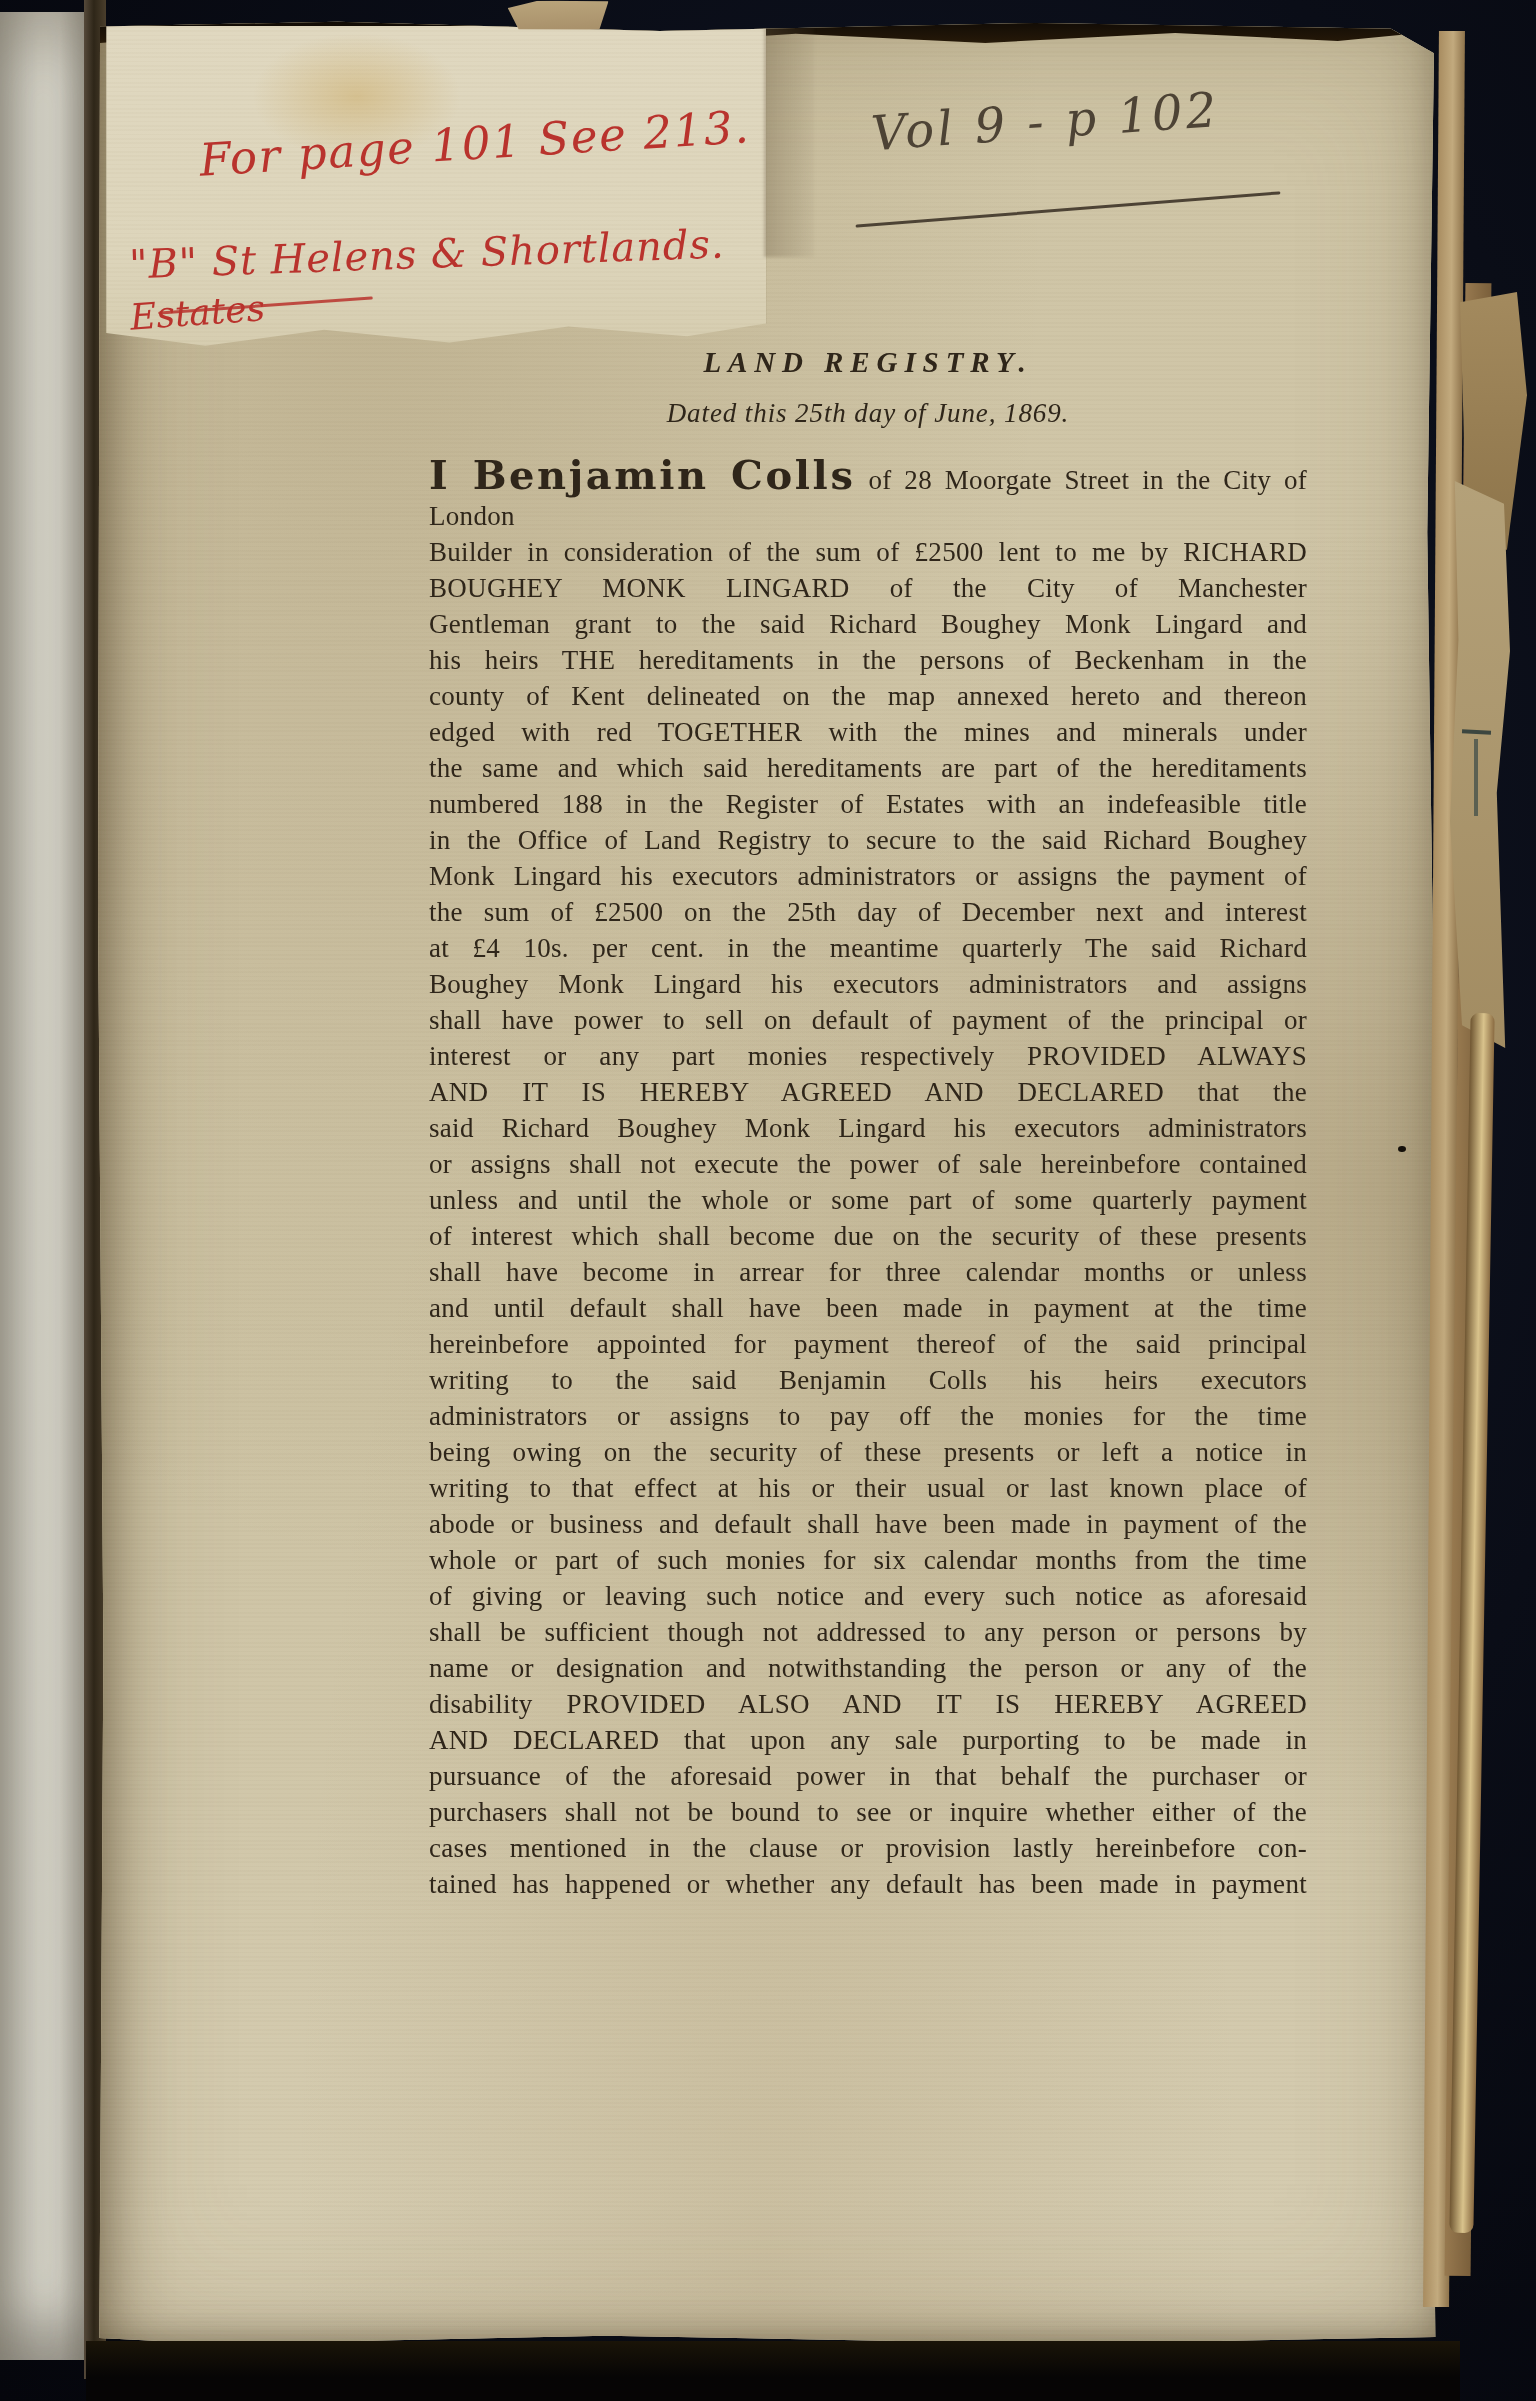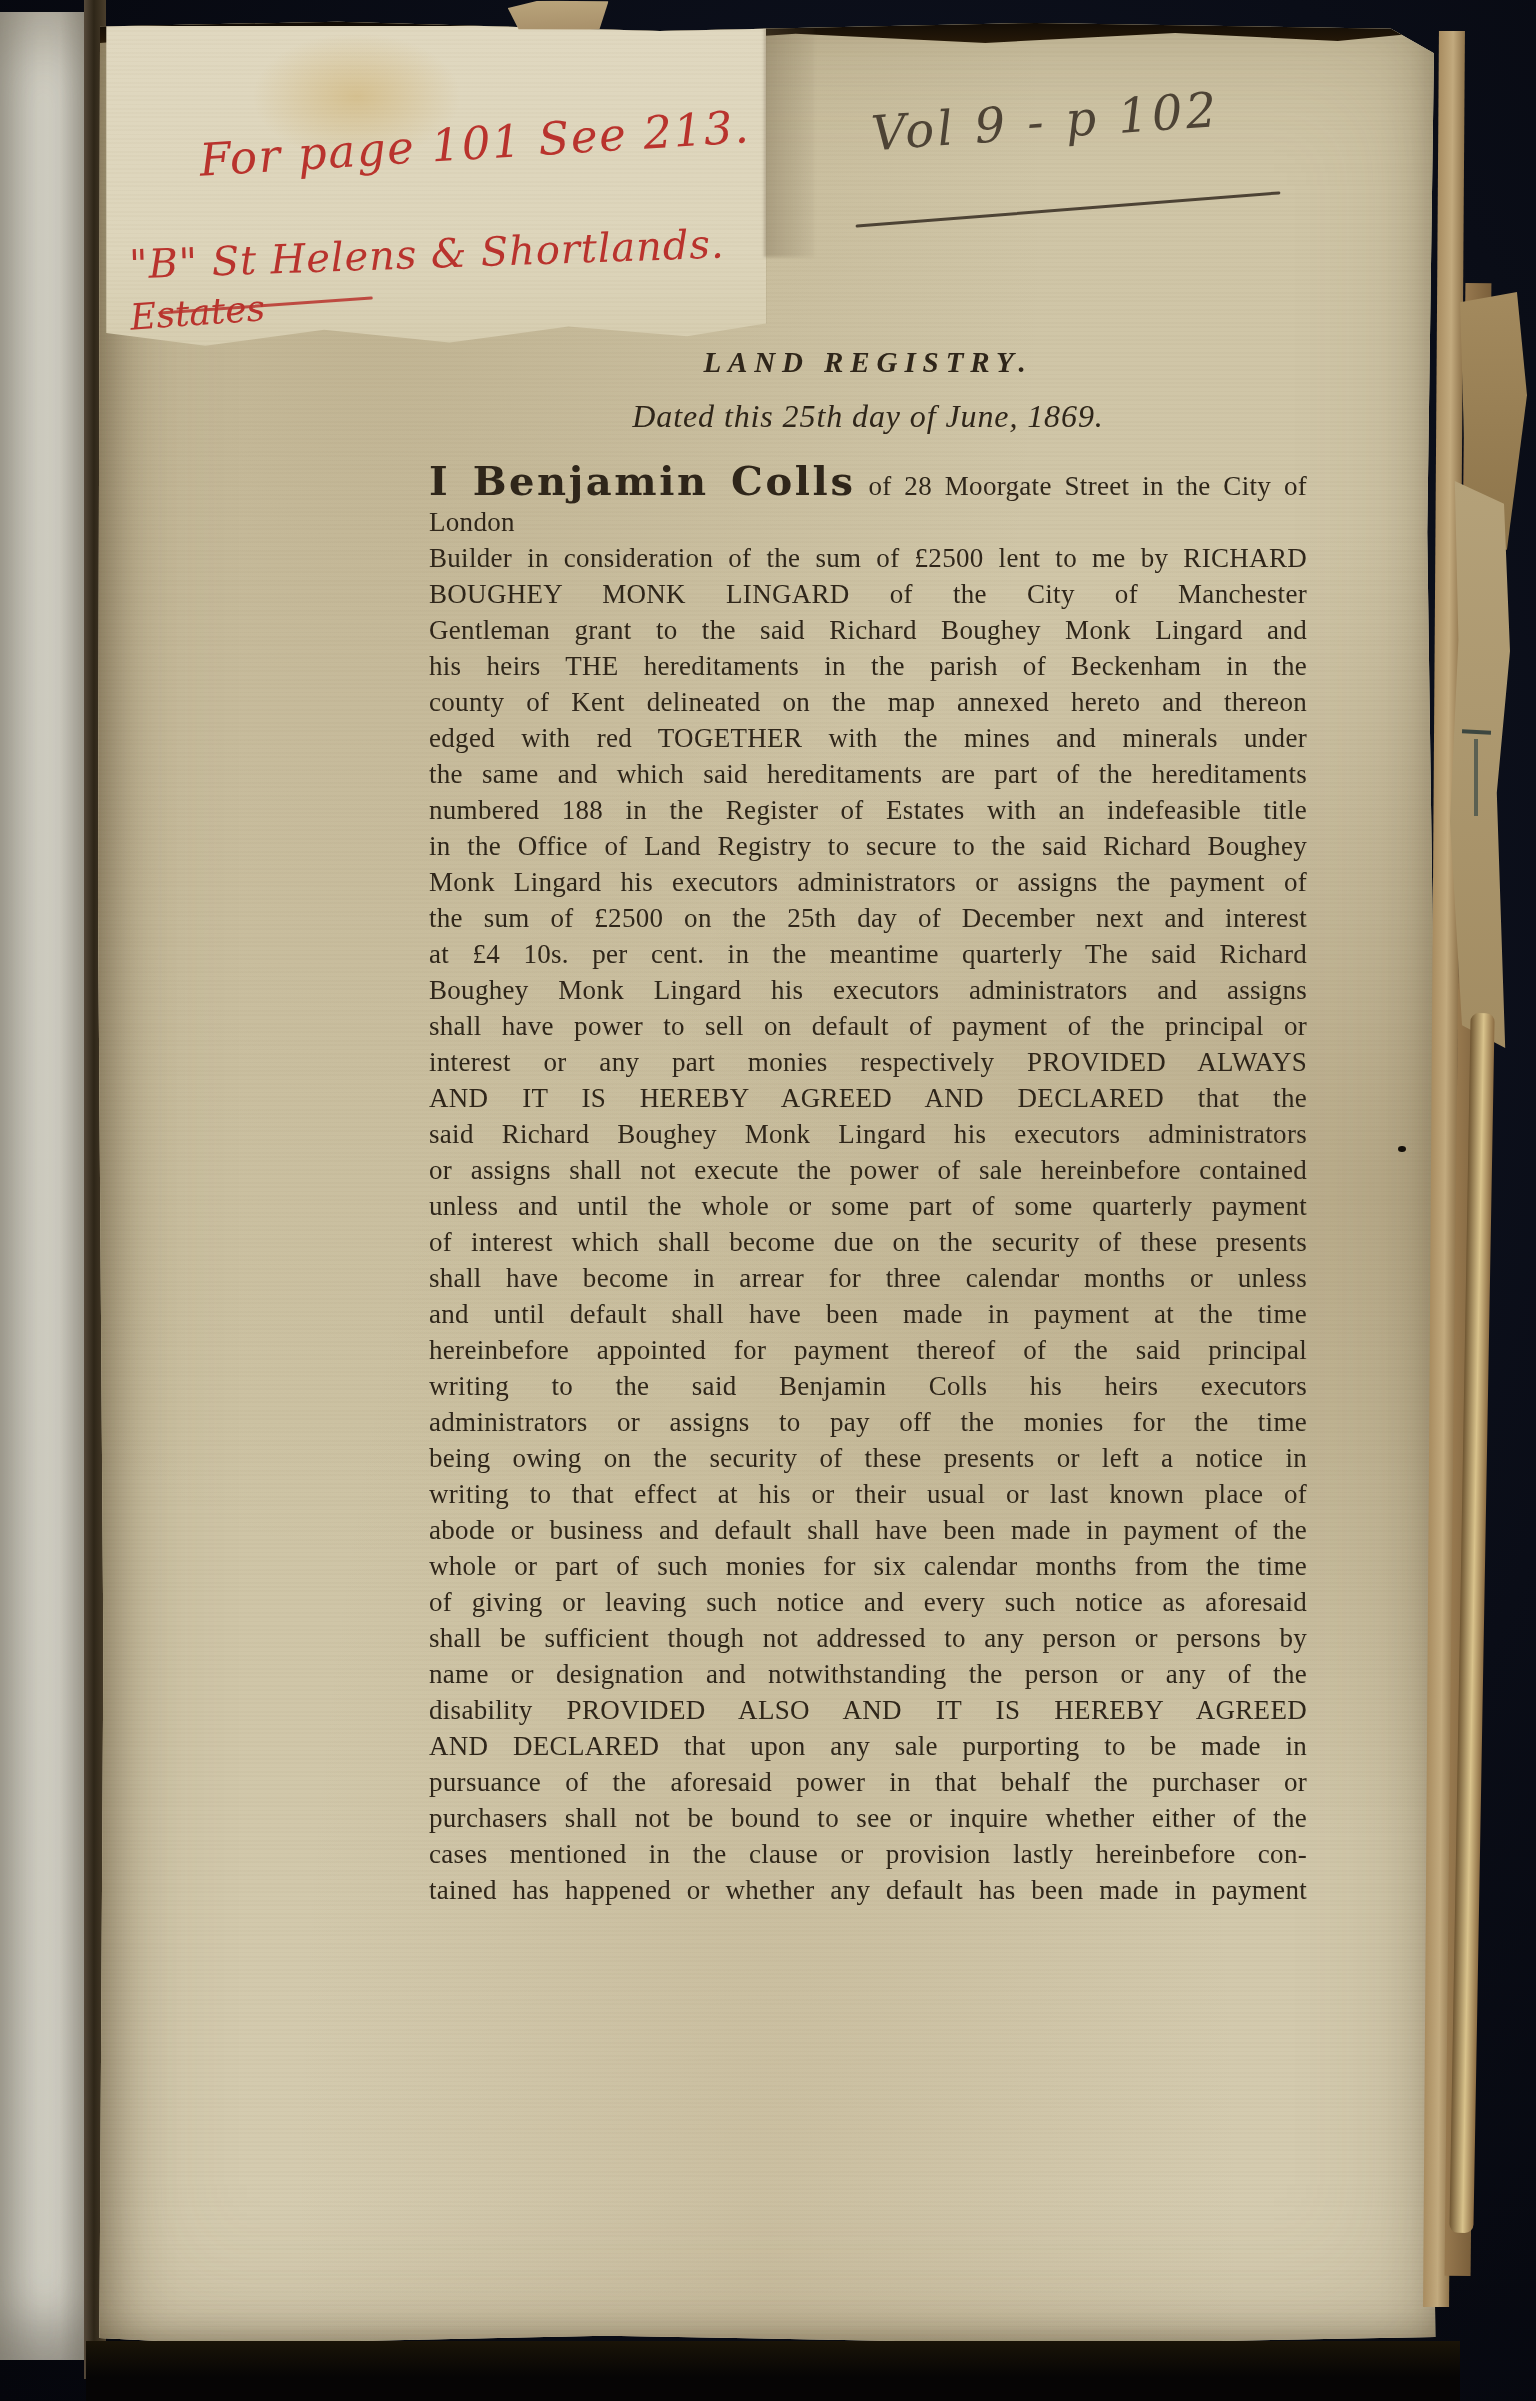--- a/index.html
+++ b/index.html
@@ -63,21 +63,21 @@
   .red-3{left:34px;top:271px;font-size:36px;transform:rotate(-4deg);}
   .red-3-flourish{position:absolute;left:62px;top:283px;width:215px;height:3.4px;background:var(--red-ink,#b9332d);transform:rotate(-4deg);border-radius:1.7px;opacity:.85;}
   .vol-note{
     position:absolute;left:775px;top:72px;font-family:"DejaVu Serif", serif;font-style:italic;
     font-size:48px;color:var(--pencil-ink,#4d4335);transform:rotate(-4deg);white-space:nowrap;letter-spacing:3.4px;
   }
   .vol-underline{position:absolute;left:759px;top:187px;width:426px;height:3.4px;background:var(--pencil-ink,#4d4335);transform:rotate(-4.5deg);border-radius:1.7px;}
   
   .print-col{position:absolute;left:333px;top:325px;width:878px;color:var(--print-ink,#2f261a);}
   .doc-title{text-align:center;font-size:29px;font-weight:bold;letter-spacing:6.9px;font-style:italic;}
-  .doc-dated{text-align:center;font-style:italic;font-size:32px;margin-top:19px;letter-spacing:0.9px;}
+  .doc-dated{text-align:center;font-style:italic;font-size:27px;margin-top:19px;letter-spacing:0.9px;}
   .doc-body{margin-top:26px;}
   .doc-body .tline{
     font-size:27px;line-height:36px;letter-spacing:0.3px;
     text-align:justify;text-align-last:justify;
   }
   .doc-body .tline .opening{
     font-family:"DejaVu Serif", serif;font-weight:bold;font-size:40px;letter-spacing:2.6px;line-height:1;
   }
   .ink-dot{position:absolute;left:1302px;top:1125px;width:7.7px;height:6px;background:#14100a;border-radius:50%;}
   
@@ -120,21 +120,21 @@
     <div class="vol-underline"></div>
 
     <div class="print-col">
       <div class="doc-title">LAND REGISTRY.</div>
       <div class="doc-dated">Dated this 25th day of June, 1869.</div>
       <div class="doc-body" id="doc-body">
           <div class="tline"><span class="opening">I Benjamin Colls</span> of 28 Moorgate Street in the City of London</div>
           <div class="tline">Builder in consideration of the sum of £2500 lent to me by RICHARD</div>
           <div class="tline">BOUGHEY MONK LINGARD of the City of Manchester</div>
           <div class="tline">Gentleman grant to the said Richard Boughey Monk Lingard and</div>
-          <div class="tline">his heirs THE hereditaments in the parish of Beckenham in the</div>
+          <div class="tline">his heirs THE hereditaments in the persons of Beckenham in the</div>
           <div class="tline">county of Kent delineated on the map annexed hereto and thereon</div>
           <div class="tline">edged with red TOGETHER with the mines and minerals under</div>
           <div class="tline">the same and which said hereditaments are part of the hereditaments</div>
           <div class="tline">numbered 188 in the Register of Estates with an indefeasible title</div>
           <div class="tline">in the Office of Land Registry to secure to the said Richard Boughey</div>
           <div class="tline">Monk Lingard his executors administrators or assigns the payment of</div>
           <div class="tline">the sum of £2500 on the 25th day of December next and interest</div>
           <div class="tline">at £4 10s. per cent. in the meantime quarterly The said Richard</div>
           <div class="tline">Boughey Monk Lingard his executors administrators and assigns</div>
           <div class="tline">shall have power to sell on default of payment of the principal or</div>

